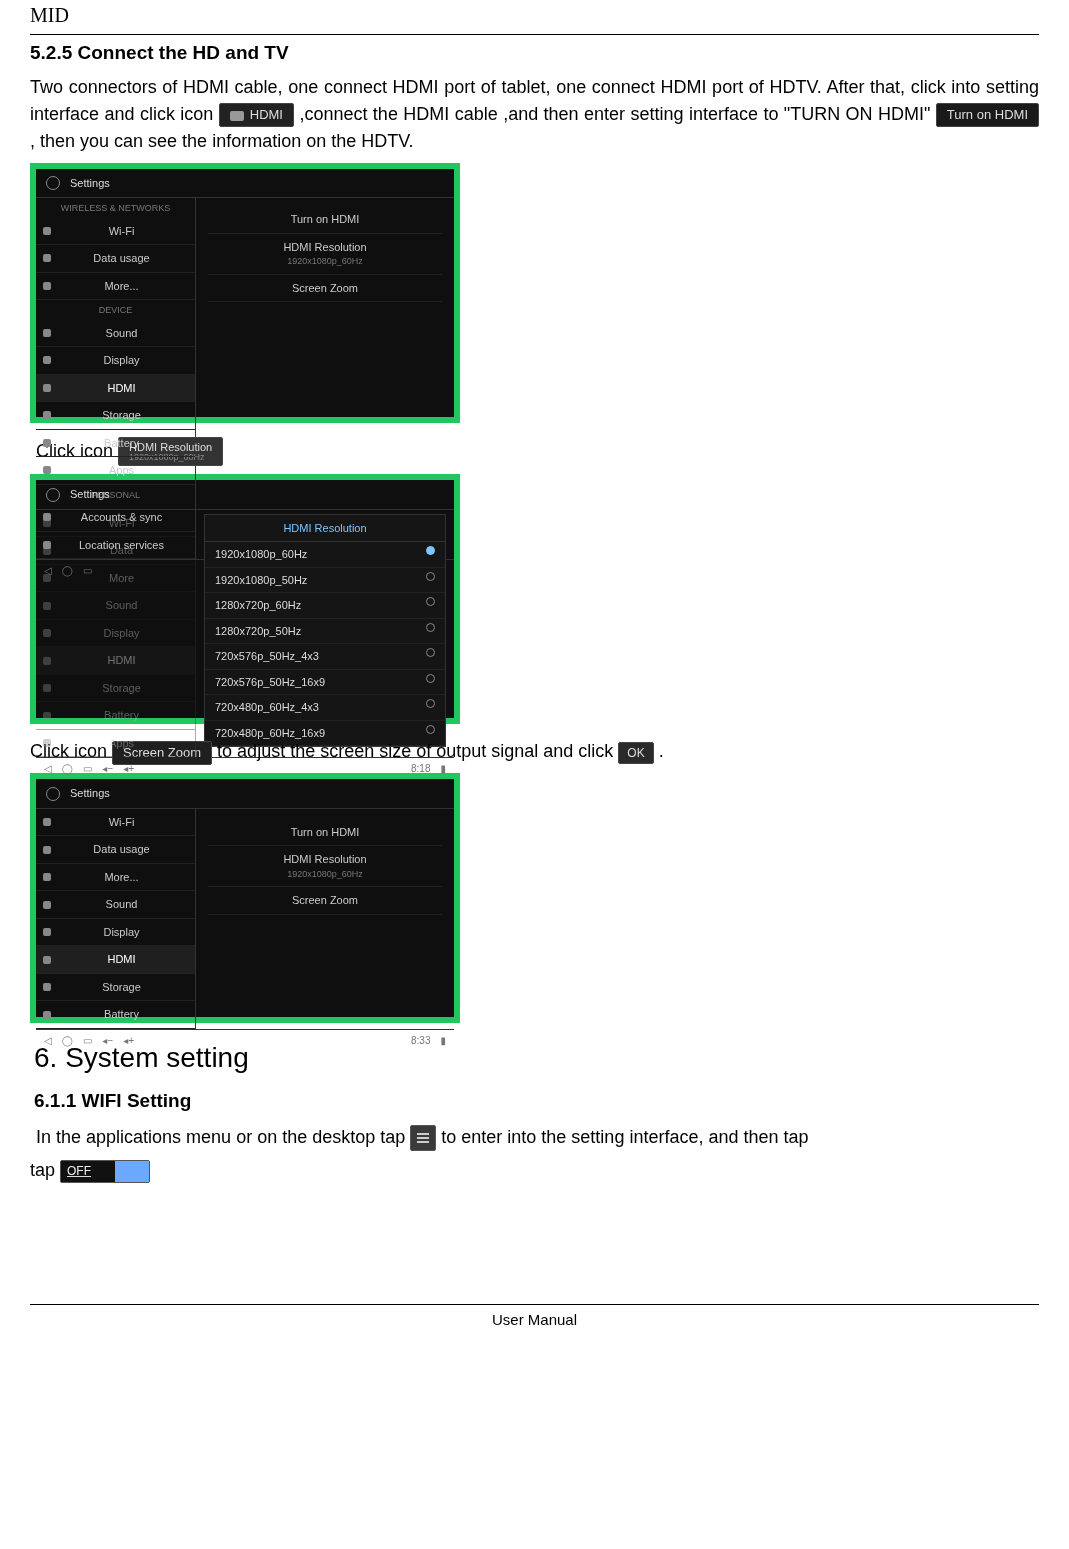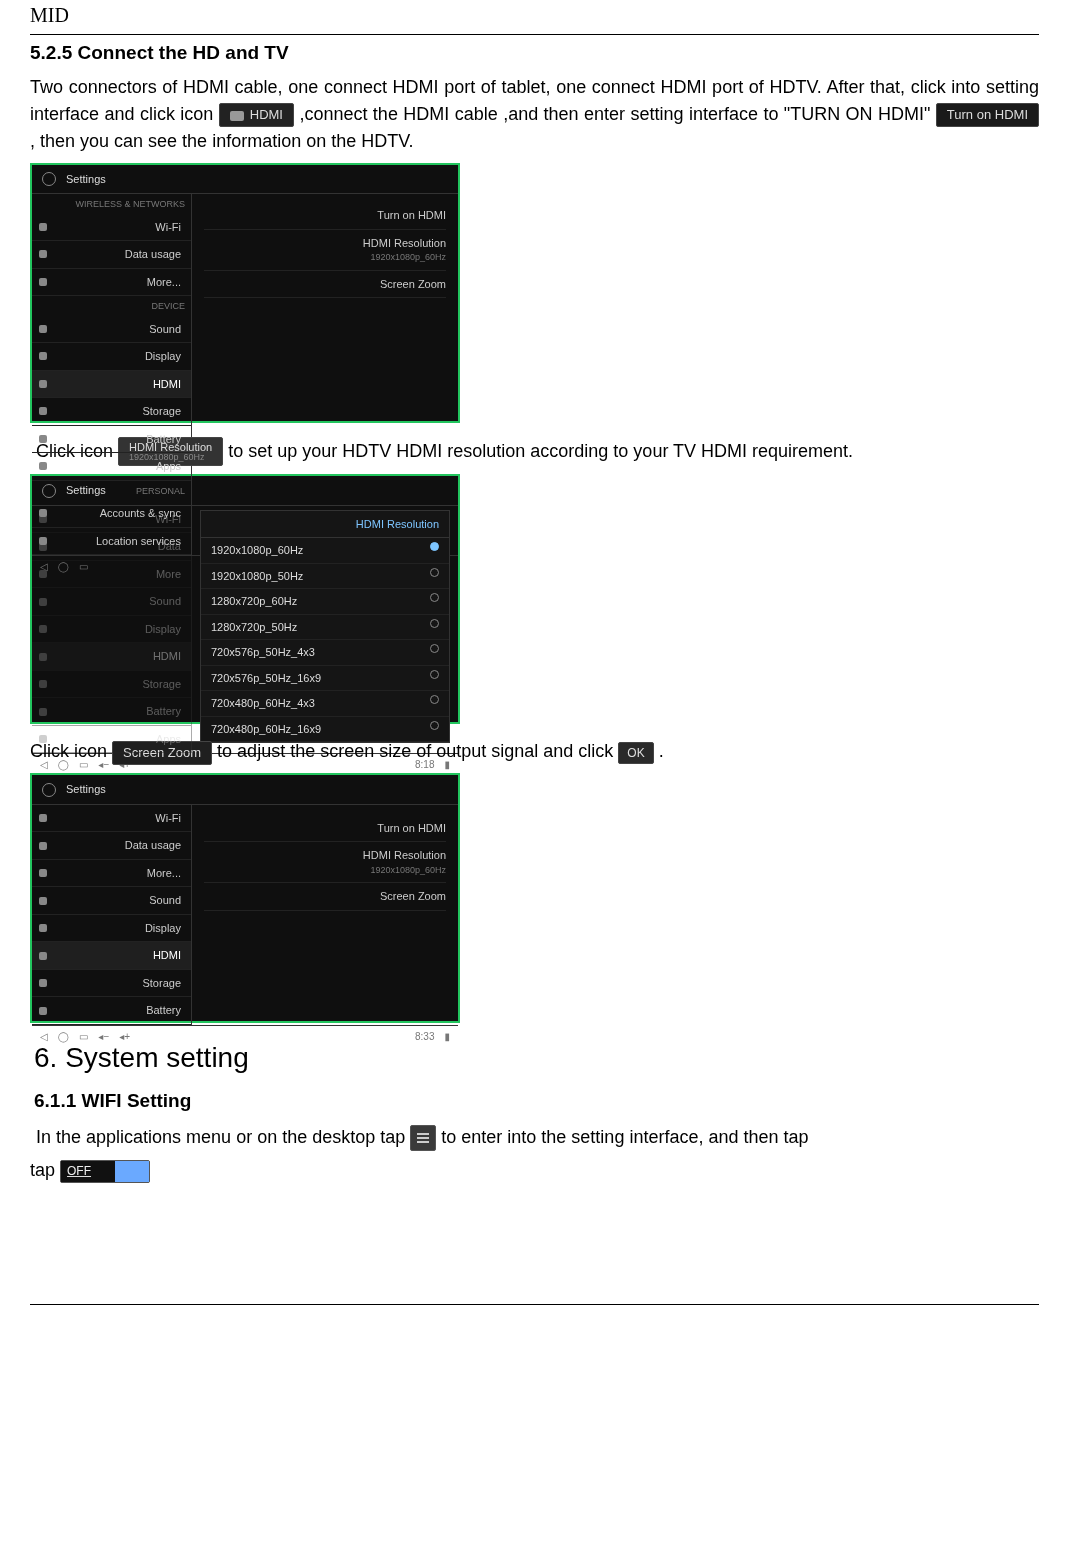--- a/index.html
+++ b/index.html
@@ -75,23 +75,23 @@
   .inline-btn.off-toggle .lbl{
     flex:1; font-size:12px; color:#eee; padding:3px 6px; background:#111;
   }
   .inline-btn.off-toggle .knob{
     width:34px; background:#6aa9ff;
   }
   .shot-wrap { text-align:center; margin:8px 0 14px; }
   .shot {
     display:inline-block;
     background:#0f0f0f;
-    border:2px solid #22c55e;
+    border:6px solid #22c55e;
     color:#ddd;
-    text-align:right;
+    text-align:center;
     font-size:11px;
   }
   
   .shot1 { width:430px; height:260px; display:flex; flex-direction:column; }
   .shot .topbar {
     display:flex; align-items:center; gap:10px; padding:6px 10px;
     border-bottom:1px solid #333;
   }
   .shot .gear {
     width:14px;height:14px;border:1px solid #888;border-radius:50%;
@@ -228,21 +228,20 @@
     </div>
   </div>
 </div>
 
 <p class="body-text indent-left">
   <span>Click icon</span>
   <span class="inline-btn res">
     <span>HDMI Resolution</span>
     <span class="sub">1920x1080p_60Hz</span>
   </span>
-  <span>to set up your HDTV HDMI resolution according to your TV HDMI requirement.</span>
 </p>
 
 <div class="shot-wrap">
   <div class="shot shot2">
     <div class="topbar">
       <span class="gear"></span>
       <span>Settings</span>
     </div>
     <div class="dialog">
       <div class="sidebar">
@@ -381,13 +380,14 @@
 <p class="body-text">
   tap
   <span class="inline-btn off-toggle">
     <span class="lbl">OFF</span>
     <span class="knob"></span>
   </span>
 </p>
 
 <div class="footer">
   <hr class="bottom-rule">
+  <div class="label">User Manual</div>
 </div>
 
 </body></html>

